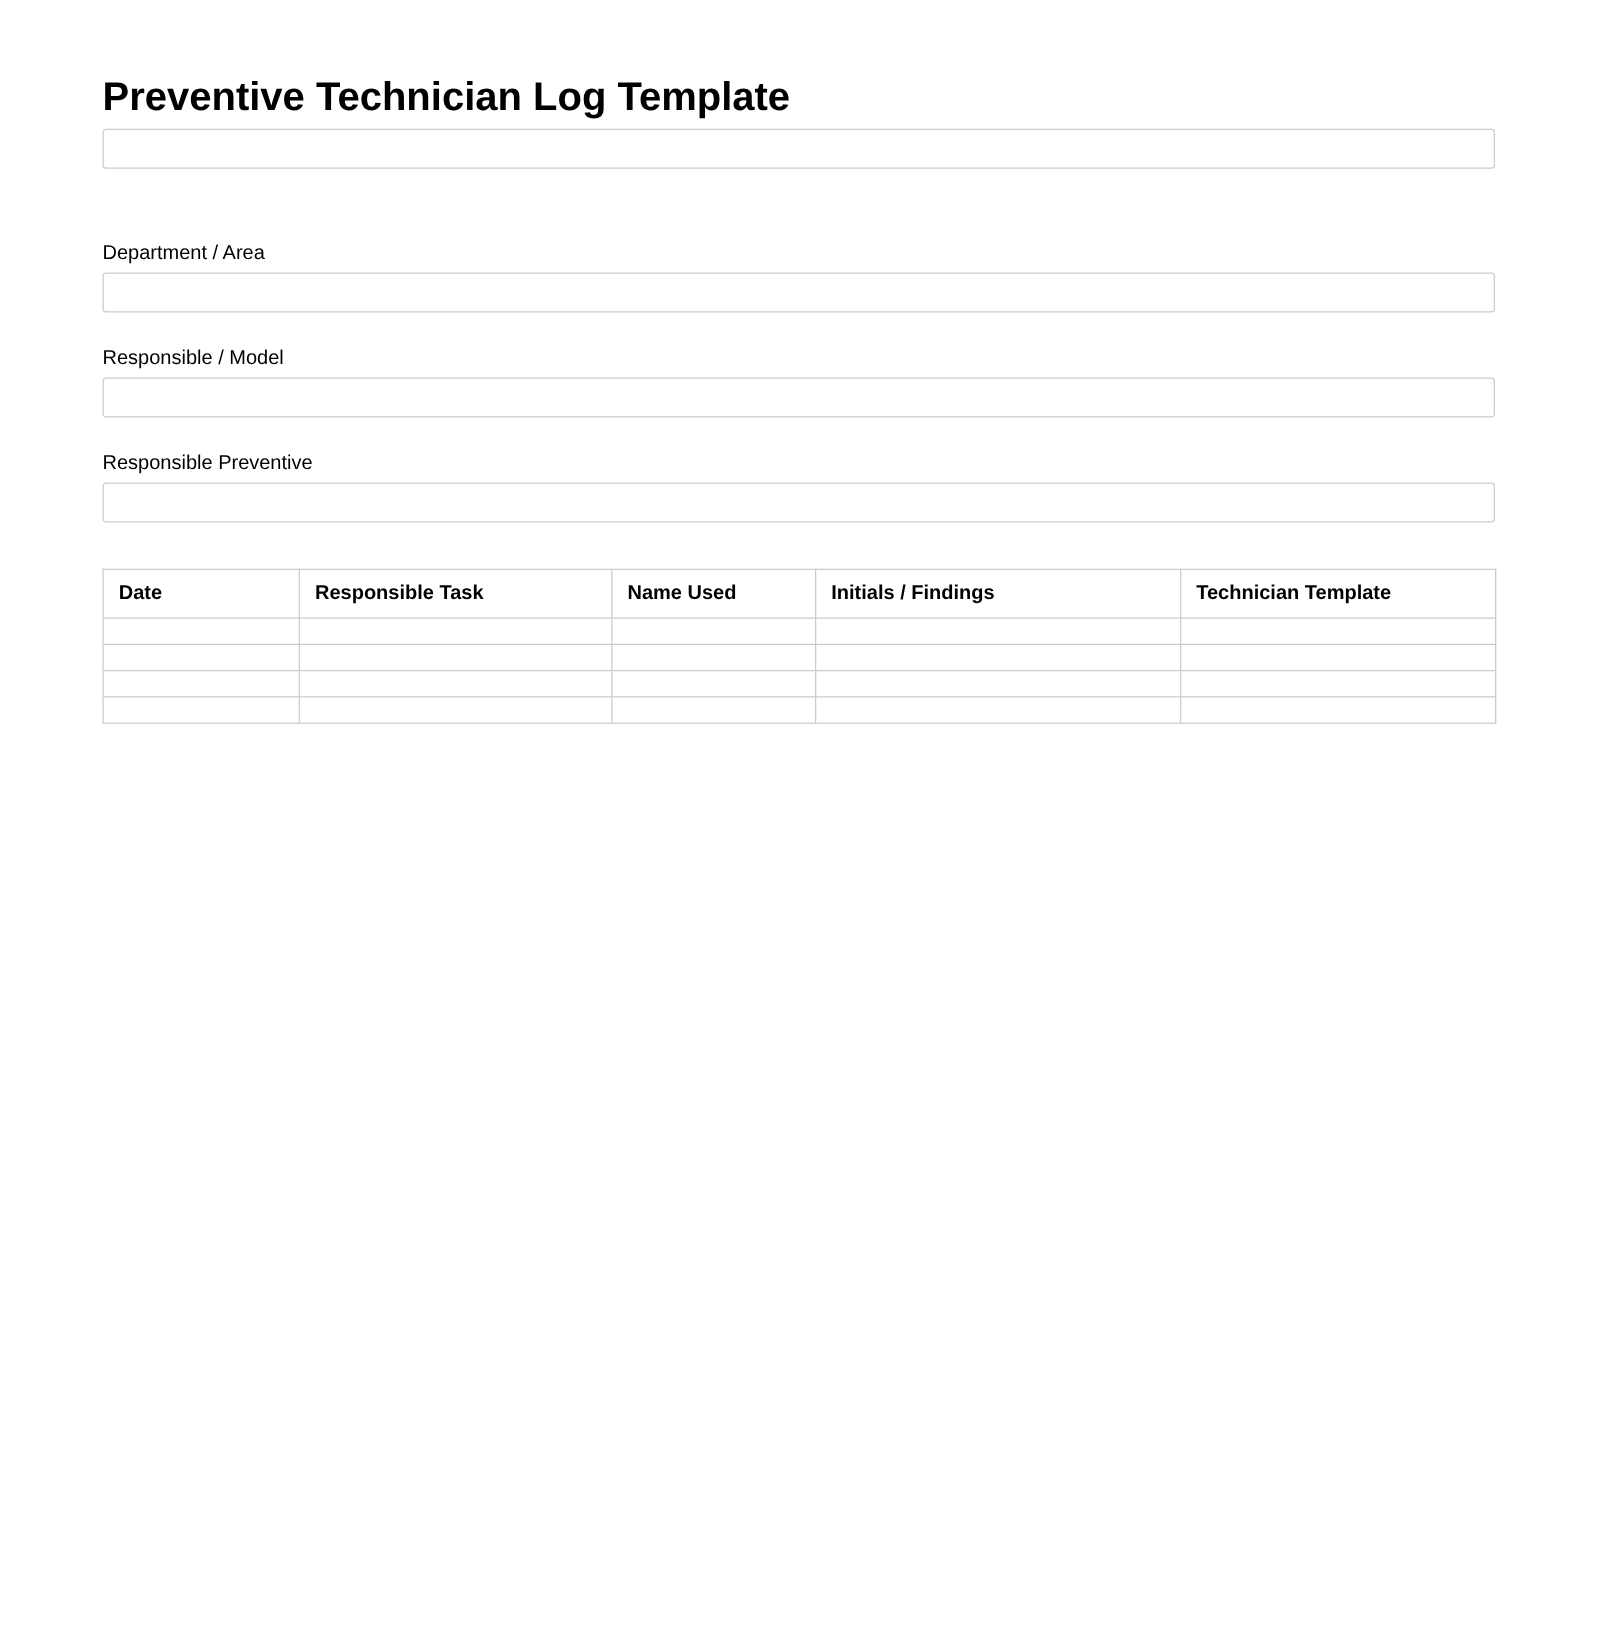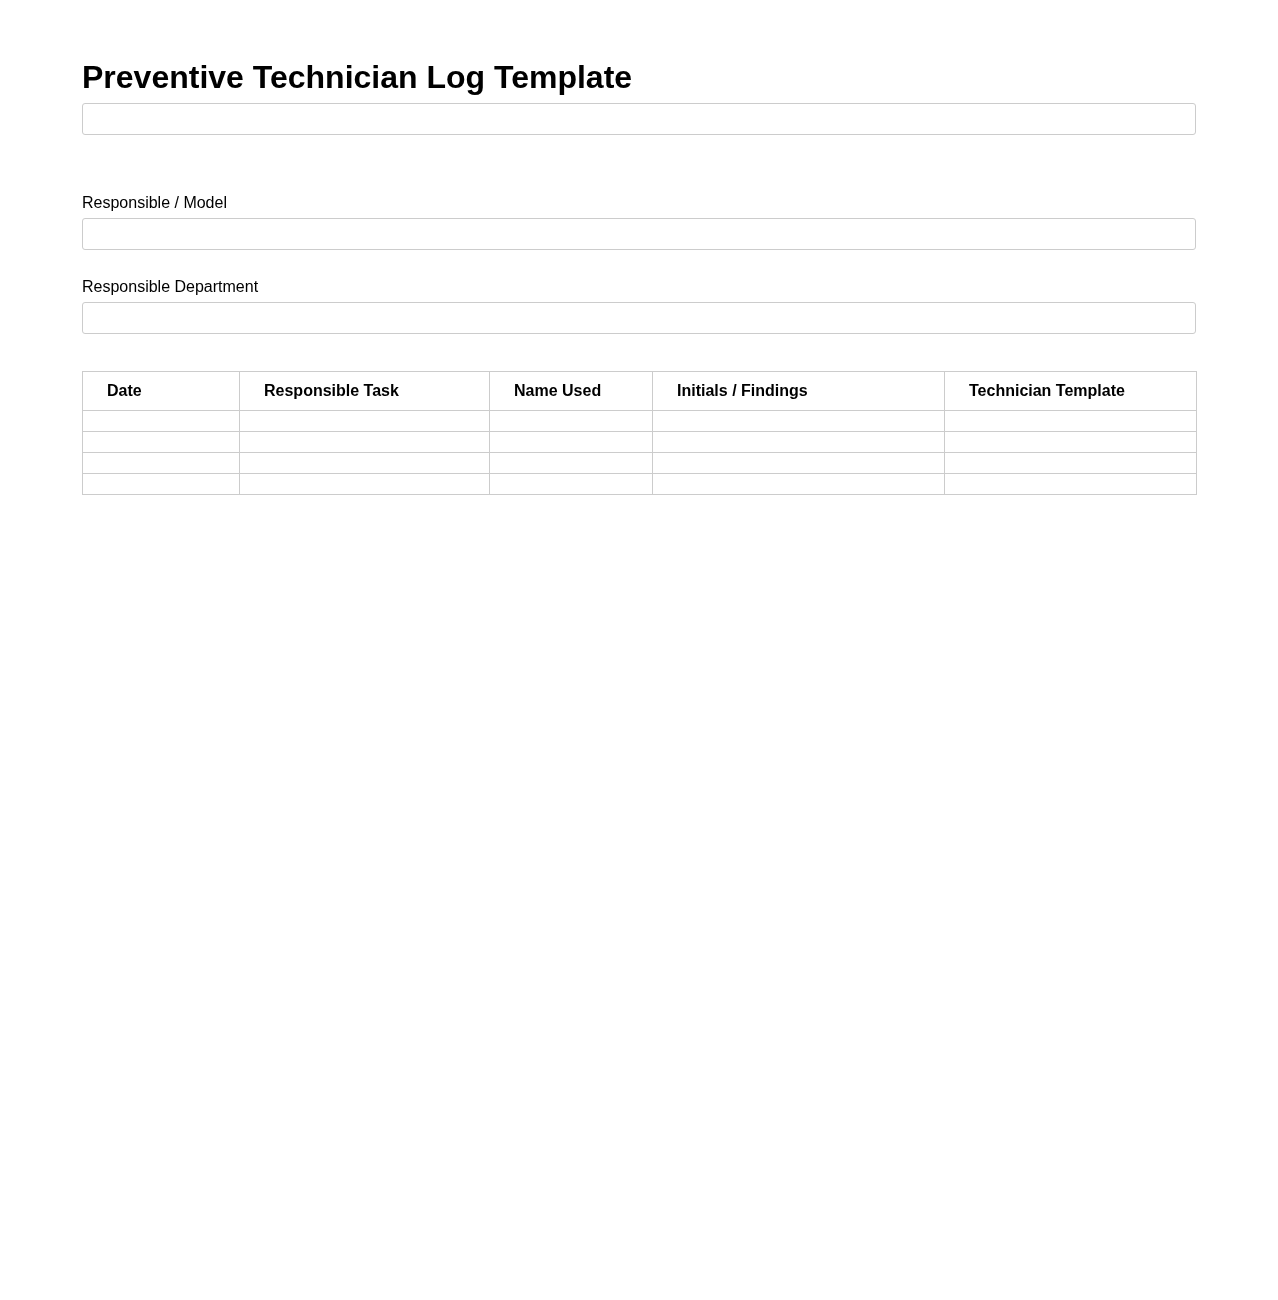--- a/index.html
+++ b/index.html
@@ -47,21 +47,21 @@
     .log-table {
       margin-top: 16px;
       width: 1114px;
       border-collapse: collapse;
       table-layout: fixed;
       font-size: 16px;
     }
     .log-table th, .log-table td {
       border: 1px solid #cccccc;
       text-align: left;
-      padding: 0 24px;
+      padding: 0 12px;
     }
     .log-table th {
       height: 38px;
       font-weight: bold;
     }
     .log-table td { height: 20px; padding: 0; }
     .log-table td input {
       display: block; width: 100%; height: 20px; border: 0; margin: 0; padding: 0 8px;
       box-sizing: border-box; background: transparent; outline: none;
       font-family: "Liberation Sans", sans-serif; font-size: 14px;
@@ -71,28 +71,32 @@
 <body>
 
 <div class="page">
   <h1>Preventive Technician Log Template</h1>
 
   <div class="field">
     <input id="f0" type="text" value="" style="">
   </div>
 
 
+  <div class="field">
+    <label for="f2">Department / Area</label>
+    <input id="f2" type="text" value="" style="">
+  </div>
 
   <div class="field">
     <label for="f3">Responsible / Model</label>
     <input id="f3" type="text" value="" style="">
   </div>
 
   <div class="field">
-    <label for="f4">Responsible Department</label>
+    <label for="f4">Responsible Preventive</label>
     <input id="f4" type="text" value="" style="">
   </div>
 
   <table class="log-table">
     <colgroup>
       <col style="width:157px">
       <col style="width:250px">
       <col style="width:163px">
       <col style="width:292px">
       <col style="width:252px">

